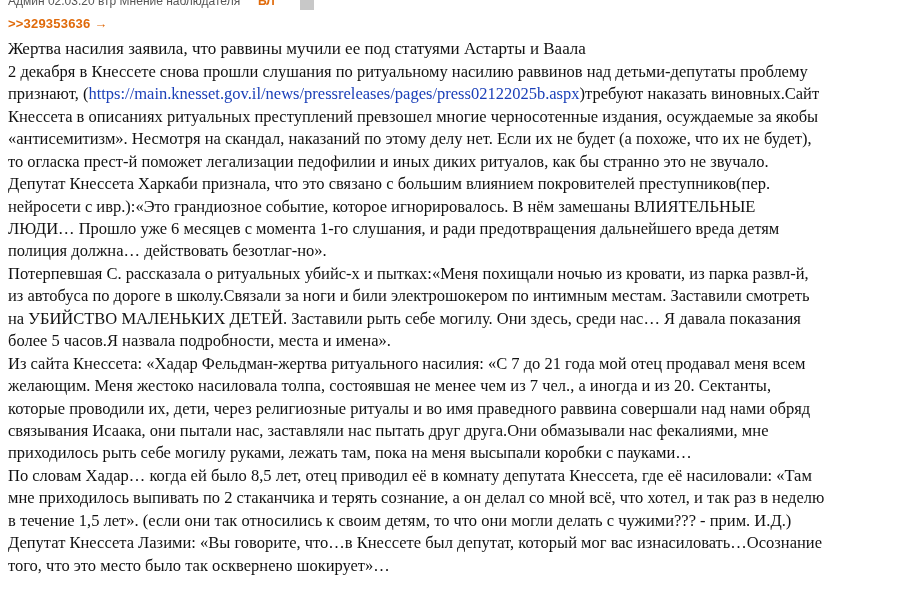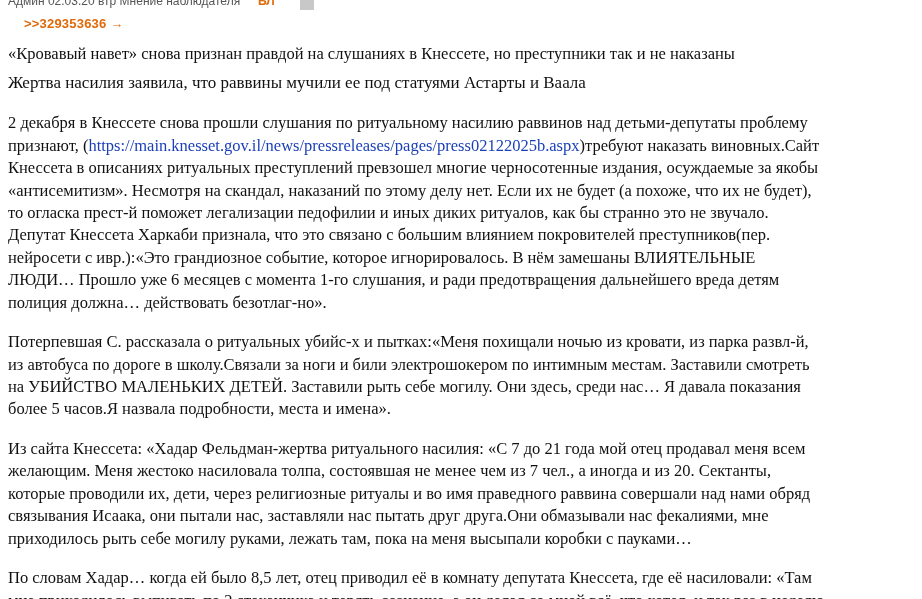--- a/index.html
+++ b/index.html
@@ -53,36 +53,34 @@
     margin-top: 2px;
     font-family: "Liberation Sans", sans-serif;
     font-size: 13px;
     color: #e06a0a;
     font-weight: bold;
     letter-spacing: 0.2px;
   }
   .backlink a {
     color: #e06a0a;
     text-decoration: none;
-    margin-left: 16px;
   }
   .headline {
     margin-top: 12px;
     font-size: 16.5px;
     line-height: 1.35;
     color: #111;
   }
   .subhead {
     margin-top: 7px;
     font-size: 17px;
     line-height: 1.35;
     color: #111;
   }
   .body-block {
-    margin-top: 17px;
     font-size: 16.5px;
     line-height: 1.36;
     text-align: left;
     color: #111;
   }
   .body-block + .body-block {
   }
   a.inline-link {
     color: #1a3fb8;
     text-decoration: none;
@@ -96,21 +94,20 @@
   <div class="top-strip">
     <span class="clipped">Админ 02.03.20 втр Мнение наблюдателя</span>
     <span class="clipped orange-link" style="left:250px;">БЛ</span>
     <span class="box" style="position:absolute; top:0; left:286px;"></span>
   </div>
 
   <div class="backlink">
     <a href="#">&gt;&gt;329353636 →</a>
   </div>
 
-  <div class="headline">«Кровавый навет» снова признан правдой на слушаниях в Кнессете, но преступники так и не наказаны</div>
 
   <div class="subhead">Жертва насилия заявила, что раввины мучили ее под статуями Астарты и Ваала</div>
 
   <div class="body-block">
     <span>2 декабря в Кнессете снова прошли слушания по ритуальному насилию раввинов над детьми-депутаты проблему признают, (</span><a class="inline-link" href="#">https://main.knesset.gov.il/news/pressreleases/pages/press02122025b.aspx</a><span>)требуют наказать виновных.Сайт Кнессета в описаниях ритуальных преступлений превзошел многие черносотенные издания, осуждаемые за якобы «антисемитизм». Несмотря на скандал, наказаний по этому делу нет. Если их не будет (а похоже, что их не будет), то огласка прест-й поможет легализации педофилии и иных диких ритуалов, как бы странно это не звучало. Депутат Кнессета Харкаби призналa, что это связано с большим влиянием покровителей преступников(пер. нейросети с ивр.):«Это грандиозное событие, которое игнорировалось. В нём замешаны ВЛИЯТЕЛЬНЫЕ ЛЮДИ… Прошло уже 6 месяцев с момента 1-го слушания, и ради предотвращения дальнейшего вреда детям полиция должна… действовать безотлаг-но».</span>
   </div>
 
   <div class="body-block">Потерпевшая С. рассказала о ритуальных убийс-х и пытках:«Меня похищали ночью из кровати, из парка развл-й, из автобуса по дороге в школу.Связали за ноги и били электрошокером по интимным местам. Заставили смотреть на УБИЙСТВО МАЛЕНЬКИХ ДЕТЕЙ. Заставили рыть себе могилу. Они здесь, среди нас… Я давала показания более 5 часов.Я назвала подробности, места и имена».</div>
 
   <div class="body-block">Из сайта Кнессета: «Хадар Фельдман-жертва ритуального насилия: «С 7 до 21 года мой отец продавал меня всем желающим. Меня жестоко насиловала толпа, состоявшая не менее чем из 7 чел., а иногда и из 20. Сектанты, которые проводили их, дети, через религиозные ритуалы и во имя праведного раввина совершали над нами обряд связывания Исаака, они пытали нас, заставляли нас пытать друг друга.Они обмазывали нас фекалиями, мне приходилось рыть себе могилу руками, лежать там, пока на меня высыпали коробки с пауками…</div>

